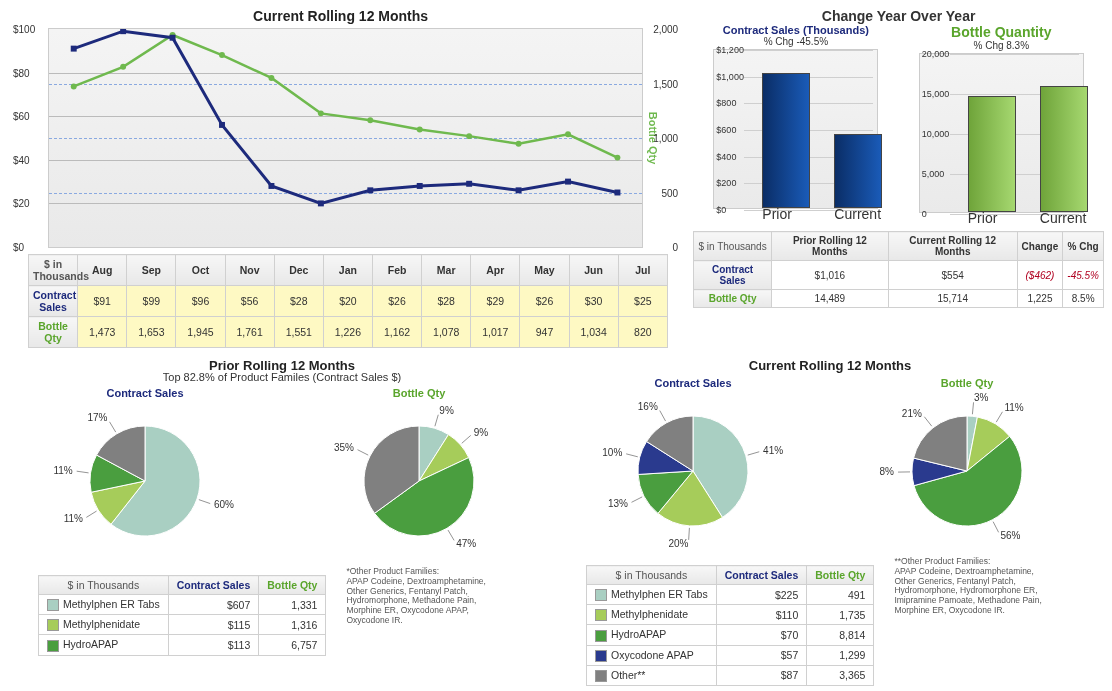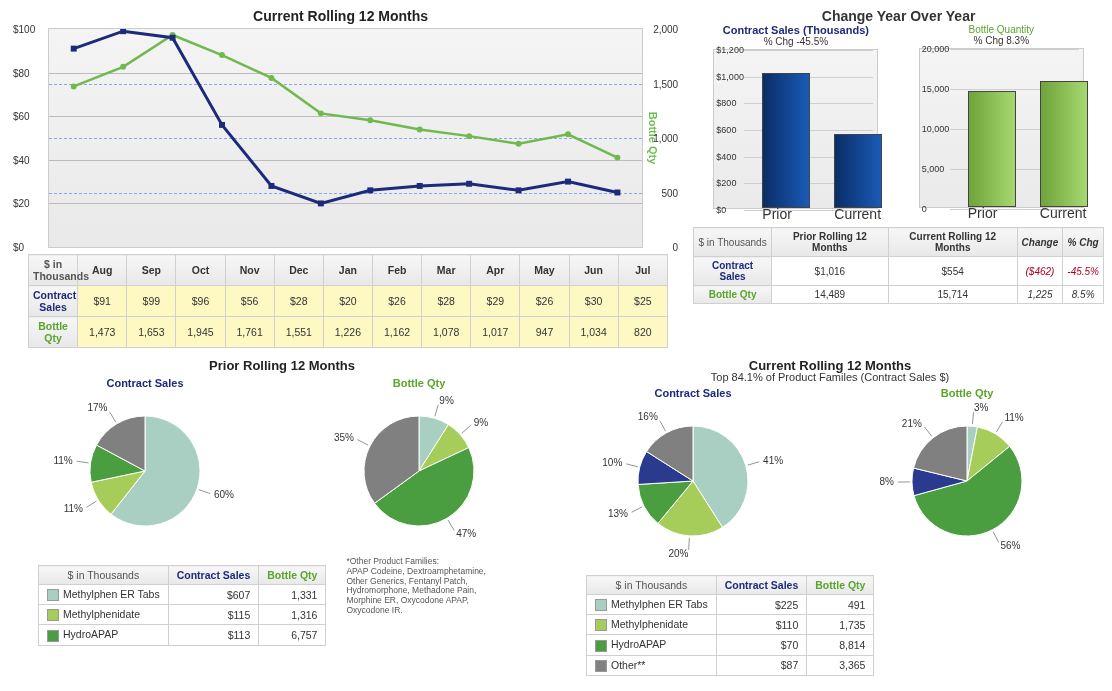--- a/index.html
+++ b/index.html
@@ -42,41 +42,41 @@
     background:#fef9c3;
   }
   table.data th { background: linear-gradient(#f7f7f7,#e8e8e8); font-weight:bold;}
   .rh-navy { color:#1d2a7c; font-weight:bold; text-align:left; padding-left:6px;}
   .rh-green{ color:#5aa52c; font-weight:bold; text-align:left; padding-left:6px;}
   .rh-dim  { color:#555; font-weight:normal; text-align:center; font-size:10px;}
 
   
   .yoyTitle { text-align:center; font-weight:bold; font-size:14px;}
   .miniTitleN { text-align:center; color:#1d2a7c; font-weight:bold; font-size:11px;}
-  .miniTitleG { text-align:center; color:#5aa52c; font-weight:normal; font-size:10px;}
+  .miniTitleG { text-align:center; color:#5aa52c; font-weight:bold; font-size:14px;}
   .miniChg    { text-align:center; font-size:10px; color:#333;}
   .barbox {
     width:165px; height:160px; border:1px solid #ccc;
     background:linear-gradient(#f4f4f4,#eaeaea);
     position:relative; margin:2px auto 0 auto;
   }
   .barbox .tick{ position:absolute; left:2px; font-size:9px; color:#333; transform:translateY(-50%);}
   .barbox .gline{ position:absolute; left:30px; right:4px; border-top:1px solid #cfcfcf;}
   .vbar {
     position:absolute; bottom:0; width:48px; border:1px solid #444;
   }
   .vbar.navy { background: linear-gradient(90deg,#0a2d66,#1a5bb8);}
   .vbar.green{ background: linear-gradient(90deg,#6fa43a,#a6d870);}
   .bxlabel{ position:absolute; bottom:-14px; width:48px; font-size:14px;}
 
   table.yoy { border-collapse: collapse; width:100%; margin-top:18px; }
   table.yoy th, table.yoy td { border:1px solid #d0d0d0; padding:3px 4px; font-size:10px; text-align:center;}
   table.yoy th { background: linear-gradient(#f7f7f7,#e8e8e8);}
   .neg { color:#b00020; font-style:italic;}
-  .ital{ font-style:italic;}
+  .ital{ }
 
   
   .pies { display:flex; margin-top:10px;}
   .pieCol { width:550px;}
   .pieRow { display:flex; justify-content:space-around; margin-top:4px;}
   .pieWrap { position:relative; width:230px; }
   .pieLbl { text-align:center; font-weight:bold; font-size:11px; margin-bottom:2px;}
   .pieLblN{ color:#1d2a7c;} .pieLblG{ color:#5aa52c;}
   svg.pie { display:block; margin:0 auto;}
   .sliceTxt { font-size:10px; fill:#333;}
@@ -282,20 +282,21 @@
         <td class="tr ital">8.5%</td>
       </tr>
     </tbody>
       </table>
   </div>
 </div>
 
 <div class="pies">
   <div class="pieCol">
     <div class="chartTitle" style="font-size:13px;">Prior Rolling 12 Months</div>
+    <div class="subTitle">Top 82.8% of Product Familes (Contract Sales $)</div>
     <div class="pieRow">
       <div class="pieWrap">
         <div class="pieLbl pieLblN">Contract Sales</div>
         <svg class="pie" id="pie-prior-cs" width="220" height="160">
             <path d="M110,80 L110,25 A55,55 0 1 1 76.00125575786672,123.23292021085331 Z" fill="#a9cfc2" stroke="#fff" stroke-width="1"></path>
             <path class="leader" d="M163.8650466667361,98.64287390909304 L175.20505649131212,102.5676894689021"></path>
             <text class="sliceTxt" x="178.9850597661708" y="106.87596132217179" text-anchor="start">60%</text>
             <path d="M110,80 L76.00125575786672,123.23292021085331 A55,55 0 0 1 56.16586545818717,91.26436674358547 Z" fill="#a6cc5a" stroke="#fff" stroke-width="1"></path>
             <path class="leader" d="M61.56565049287767,110.05185165379862 L51.3689453334835,116.37855726512466"></path>
             <text class="sliceTxt" x="47.97004361368544" y="121.48745913556667" text-anchor="end">11%</text>
@@ -354,21 +355,20 @@
       </table>
       <div class="footnote">
         <span class="ftHead">*Other Product Families:</span><br>
         <span>APAP Codeine, Dextroamphetamine, Other Generics, Fentanyl Patch, Hydromorphone, Methadone Pain, Morphine ER, Oxycodone APAP, Oxycodone IR.</span>
       </div>
     </div>
   </div>
 
   <div class="pieCol">
     <div class="chartTitle" style="font-size:13px;">Current Rolling 12 Months</div>
-    <div class="subTitle">Top 84.1% of Product Familes (Contract Sales $)</div>
     <div class="pieRow">
       <div class="pieWrap">
         <div class="pieLbl pieLblN">Contract Sales</div>
         <svg class="pie" id="pie-curr-cs" width="220" height="160">
             <path d="M110,80 L110,25 A55,55 0 0 1 139.47047372384483,126.4380359026108 Z" fill="#a9cfc2" stroke="#fff" stroke-width="1"></path>
             <path class="leader" d="M164.73674008358574,64.09750695576392 L176.26026431170908,60.74961368329318"></path>
             <text class="sliceTxt" x="180.10143905441686" y="62.633649259136256" text-anchor="start">41%</text>
             <path d="M110,80 L139.47047372384483,126.4380359026108 A55,55 0 0 1 74.94168056382208,122.37822835266843 Z" fill="#a6cc5a" stroke="#fff" stroke-width="1"></path>
             <path class="leader" d="M106.42094038682916,136.8875235204115 L105.6674541524774,148.86384426155075"></path>
             <text class="sliceTxt" x="105.41629207436016" y="155.85595117526384" text-anchor="end">20%</text>
@@ -423,21 +423,30 @@
         <td style="text-align:left"><span class="sw c1"></span>Methylphenidate</td>
         <td class="tr">$110</td>
         <td class="tr">1,735</td>
       </tr>
             <tr>
         <td style="text-align:left"><span class="sw c2"></span>HydroAPAP</td>
         <td class="tr">$70</td>
         <td class="tr">8,814</td>
       </tr>
             <tr>
+        <td style="text-align:left"><span class="sw c3"></span>Oxycodone APAP</td>
+        <td class="tr">$57</td>
+        <td class="tr">1,299</td>
+      </tr>
+            <tr>
         <td style="text-align:left"><span class="sw c4"></span>Other**</td>
         <td class="tr">$87</td>
         <td class="tr">3,365</td>
       </tr>
           </tbody>
       </table>
+      <div class="footnote">
+        <span class="ftHead">**Other Product Families:</span><br>
+        <span>APAP Codeine, Dextroamphetamine, Other Generics, Fentanyl Patch, Hydromorphone, Hydromorphone ER, Imipramine Pamoate, Methadone Pain, Morphine ER, Oxycodone IR.</span>
+      </div>
     </div>
   </div>
 </div>
 
 </body></html>

